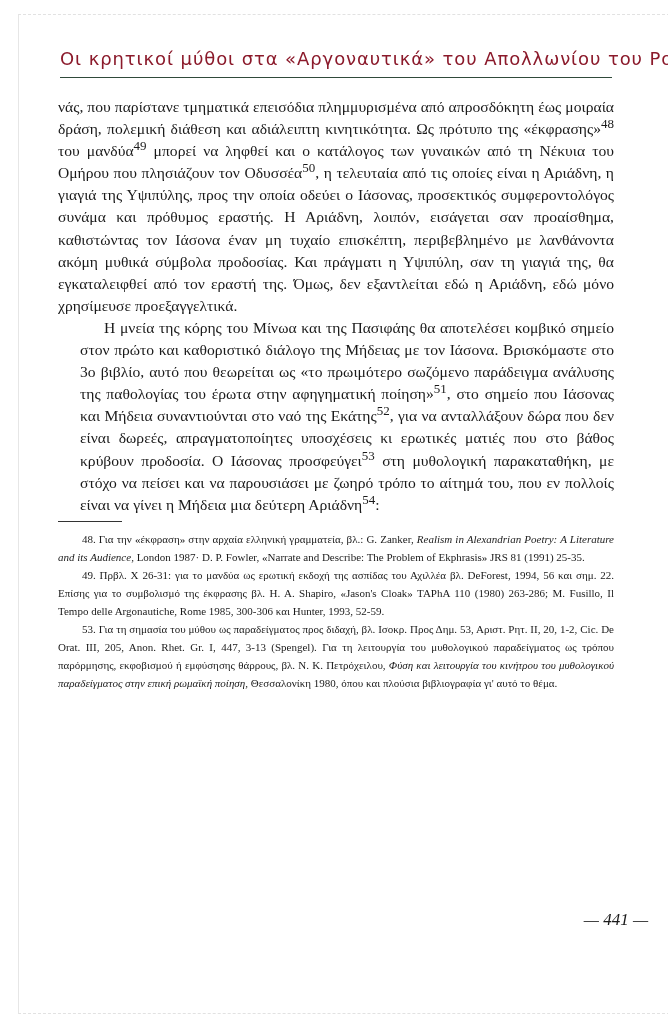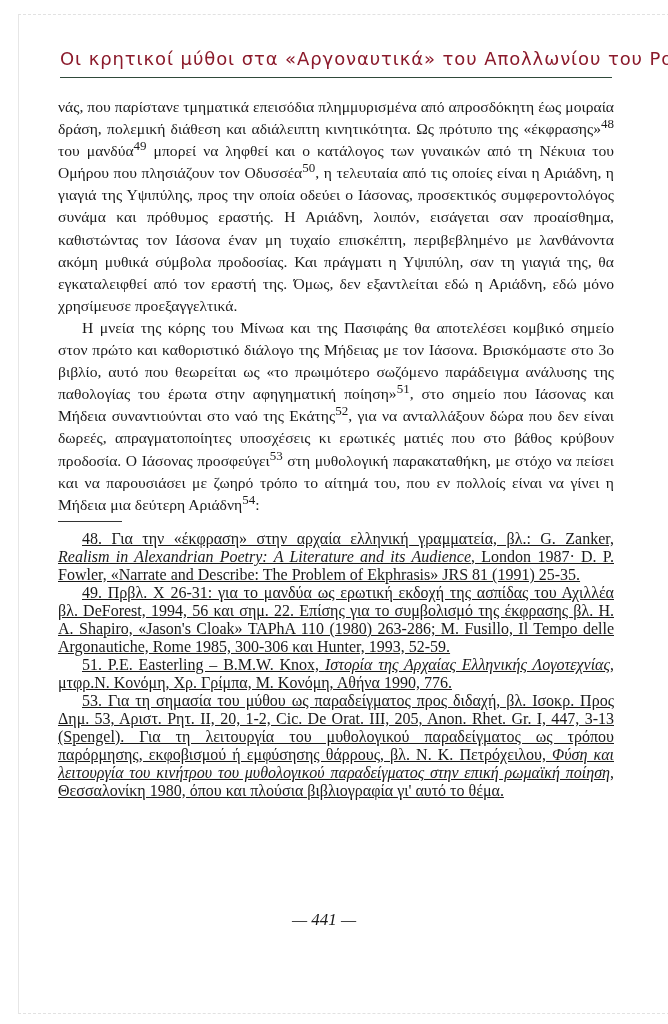--- a/index.html
+++ b/index.html
@@ -16,52 +16,51 @@
     padding-bottom: 8px;
     border-bottom: 1.5px solid #2f4a3a;
     text-align: center;
   }
   .body-text {
     position: absolute; left: 58px; top: 96px; width: 556px;
     font-family: "Liberation Serif", serif; font-size: 15.6px; line-height: 22.1px;
     color: #1a1a1a; text-align: justify;
   }
   .body-text p { margin: 0; }
-  .body-text p.indent { text-indent: 24px; }
+  .body-text p.indent { text-indent: 24px; margin-left: 22px; }
   sup { font-size: 13px; line-height: 0; vertical-align: 6px; }
   .fn-rule {
     position: absolute; left: 58px; top: 521px; width: 64px; height: 0;
     border-top: 1px solid #333;
   }
   .footnotes {
     position: absolute; left: 58px; top: 530px; width: 556px;
-    font-family: "Liberation Serif", serif; font-size: 16px; line-height: 18px;
-    color: #1a1a1a; text-align: justify; text-decoration: underline;
+    font-family: "Liberation Serif", serif; font-size: 11px; line-height: 18px;
+    color: #1a1a1a; text-align: justify;
   }
   .footnotes p { margin: 0; text-indent: 24px; }
   .footnotes i { font-style: italic; }
   .page-number {
-    position: absolute; left: 0; top: 910px; width: 648px; text-align: center;
+    position: absolute; left: 0; top: 910px; width: 648px; text-align: right;
     font-family: "Liberation Serif", serif; font-size: 17px; font-style: italic; color: #1a1a1a;
   }
 </style>
 </head>
 <body>
 
 <div class="page-edge"></div>
 
 <div class="running-head">Οι κρητικοί μύθοι στα «Αργοναυτικά» του Απολλωνίου του Ροδίου</div>
 
 <div class="body-text">
   <p>νάς, που παρίστανε τμηματικά επεισόδια πλημμυρισμένα από απροσδόκητη έως μοιραία δράση, πολεμική διάθεση και αδιάλειπτη κινητικότητα. Ως πρότυπο της «έκφρασης»<sup>48</sup> του μανδύα<sup>49</sup> μπορεί να ληφθεί και ο κατάλογος των γυναικών από τη Νέκυια του Ομήρου που πλησιάζουν τον Οδυσσέα<sup>50</sup>, η τελευταία από τις οποίες είναι η Αριάδνη, η γιαγιά της Υψιπύλης, προς την οποία οδεύει ο Ιάσονας, προσεκτικός συμφεροντολόγος συνάμα και πρόθυμος εραστής. Η Αριάδνη, λοιπόν, εισάγεται σαν προαίσθημα, καθιστώντας τον Ιάσονα έναν μη τυχαίο επισκέπτη, περιβεβλημένο με λανθάνοντα ακόμη μυθικά σύμβολα προδοσίας. Και πράγματι η Υψιπύλη, σαν τη γιαγιά της, θα εγκαταλειφθεί από τον εραστή της. Όμως, δεν εξαντλείται εδώ η Αριάδνη, εδώ μόνο χρησίμευσε προεξαγγελτικά.</p>
   <p class="indent">Η μνεία της κόρης του Μίνωα και της Πασιφάης θα αποτελέσει κομβικό σημείο στον πρώτο και καθοριστικό διάλογο της Μήδειας με τον Ιάσονα. Βρισκόμαστε στο 3ο βιβλίο, αυτό που θεωρείται ως «το πρωιμότερο σωζόμενο παράδειγμα ανάλυσης της παθολογίας του έρωτα στην αφηγηματική ποίηση»<sup>51</sup>, στο σημείο που Ιάσονας και Μήδεια συναντιούνται στο ναό της Εκάτης<sup>52</sup>, για να ανταλλάξουν δώρα που δεν είναι δωρεές, απραγματοποίητες υποσχέσεις κι ερωτικές ματιές που στο βάθος κρύβουν προδοσία. Ο Ιάσονας προσφεύγει<sup>53</sup> στη μυθολογική παρακαταθήκη, με στόχο να πείσει και να παρουσιάσει με ζωηρό τρόπο το αίτημά του, που εν πολλοίς είναι να γίνει η Μήδεια μια δεύτερη Αριάδνη<sup>54</sup>:</p>
 </div>
 
 <div class="fn-rule"></div>
 
 <div class="footnotes">
   <p>48. Για την «έκφραση» στην αρχαία ελληνική γραμματεία, βλ.: G. Zanker, <i>Realism in Alexandrian Poetry: A Literature and its Audience</i>, London 1987· D. P. Fowler, «Narrate and Describe: The Problem of Ekphrasis» JRS 81 (1991) 25-35.</p>
   <p>49. Πρβλ. Χ 26-31: για το μανδύα ως ερωτική εκδοχή της ασπίδας του Αχιλλέα βλ. DeForest, 1994, 56 και σημ. 22. Επίσης για το συμβολισμό της έκφρασης βλ. H. A. Shapiro, «Jason's Cloak» TAPhA 110 (1980) 263-286; M. Fusillo, Il Tempo delle Argonautiche, Rome 1985, 300-306 και Hunter, 1993, 52-59.</p>
-  <p>51. P.E. Easterling – B.M.W. Knox, <i>Ιστορία της Αρχαίας Ελληνικής Λογοτεχνίας</i>, μτφρ.Ν. Κονόμη, Χρ. Γρίμπα, Μ. Κονόμη, Αθήνα 1990, 776.</p>
   <p>53. Για τη σημασία του μύθου ως παραδείγματος προς διδαχή, βλ. Ισοκρ. Προς Δημ. 53, Αριστ. Ρητ. II, 20, 1-2, Cic. De Orat. III, 205, Anon. Rhet. Gr. I, 447, 3-13 (Spengel). Για τη λειτουργία του μυθολογικού παραδείγματος ως τρόπου παρόρμησης, εκφοβισμού ή εμφύσησης θάρρους, βλ. Ν. Κ. Πετρόχειλου, <i>Φύση και λειτουργία του κινήτρου του μυθολογικού παραδείγματος στην επική ρωμαϊκή ποίηση</i>, Θεσσαλονίκη 1980, όπου και πλούσια βιβλιογραφία γι' αυτό το θέμα.</p>
 </div>
 
 <div class="page-number">— 441 —</div>
 
 </body></html>

